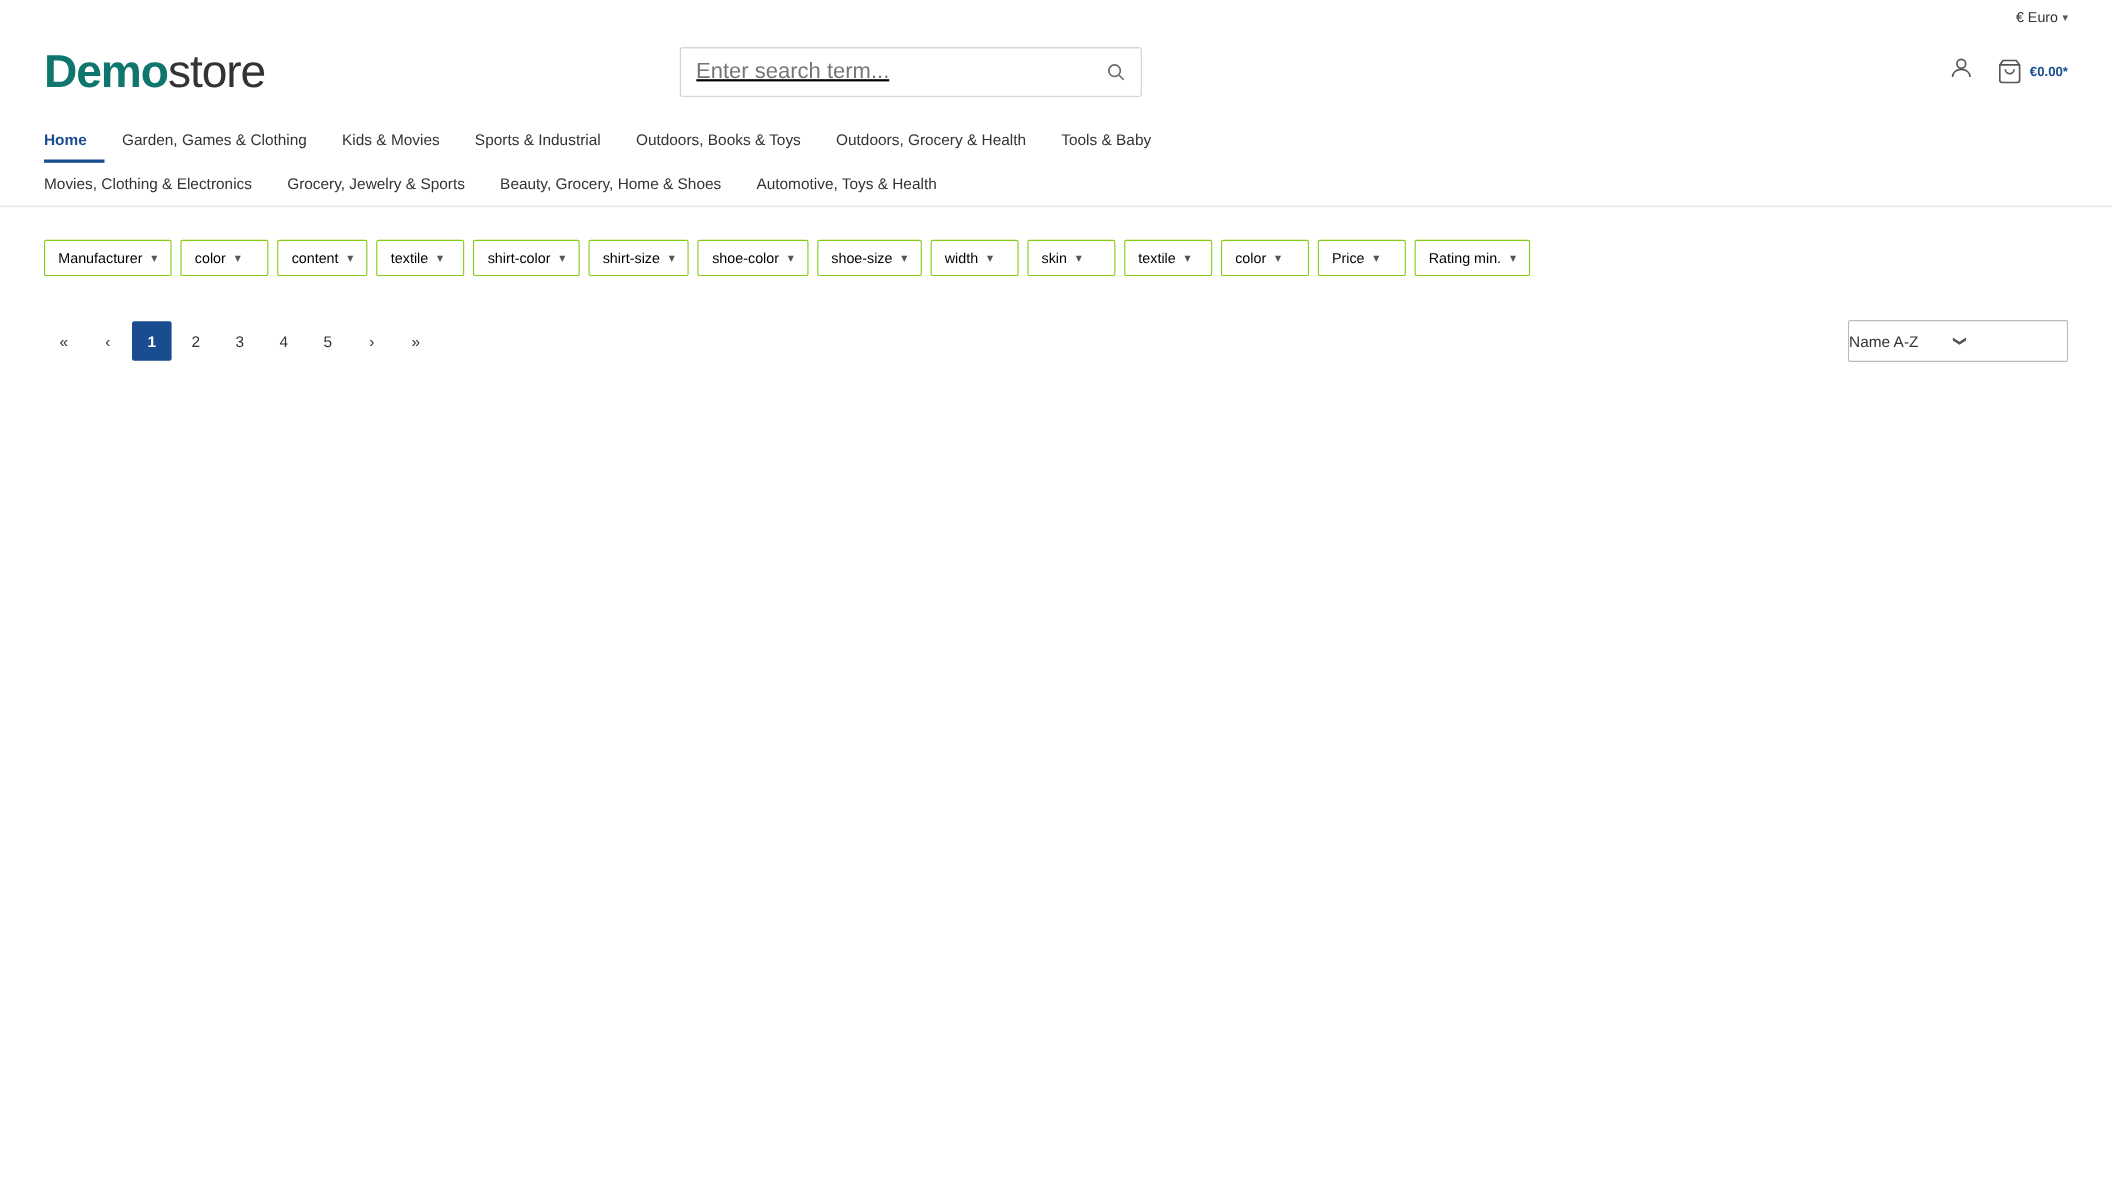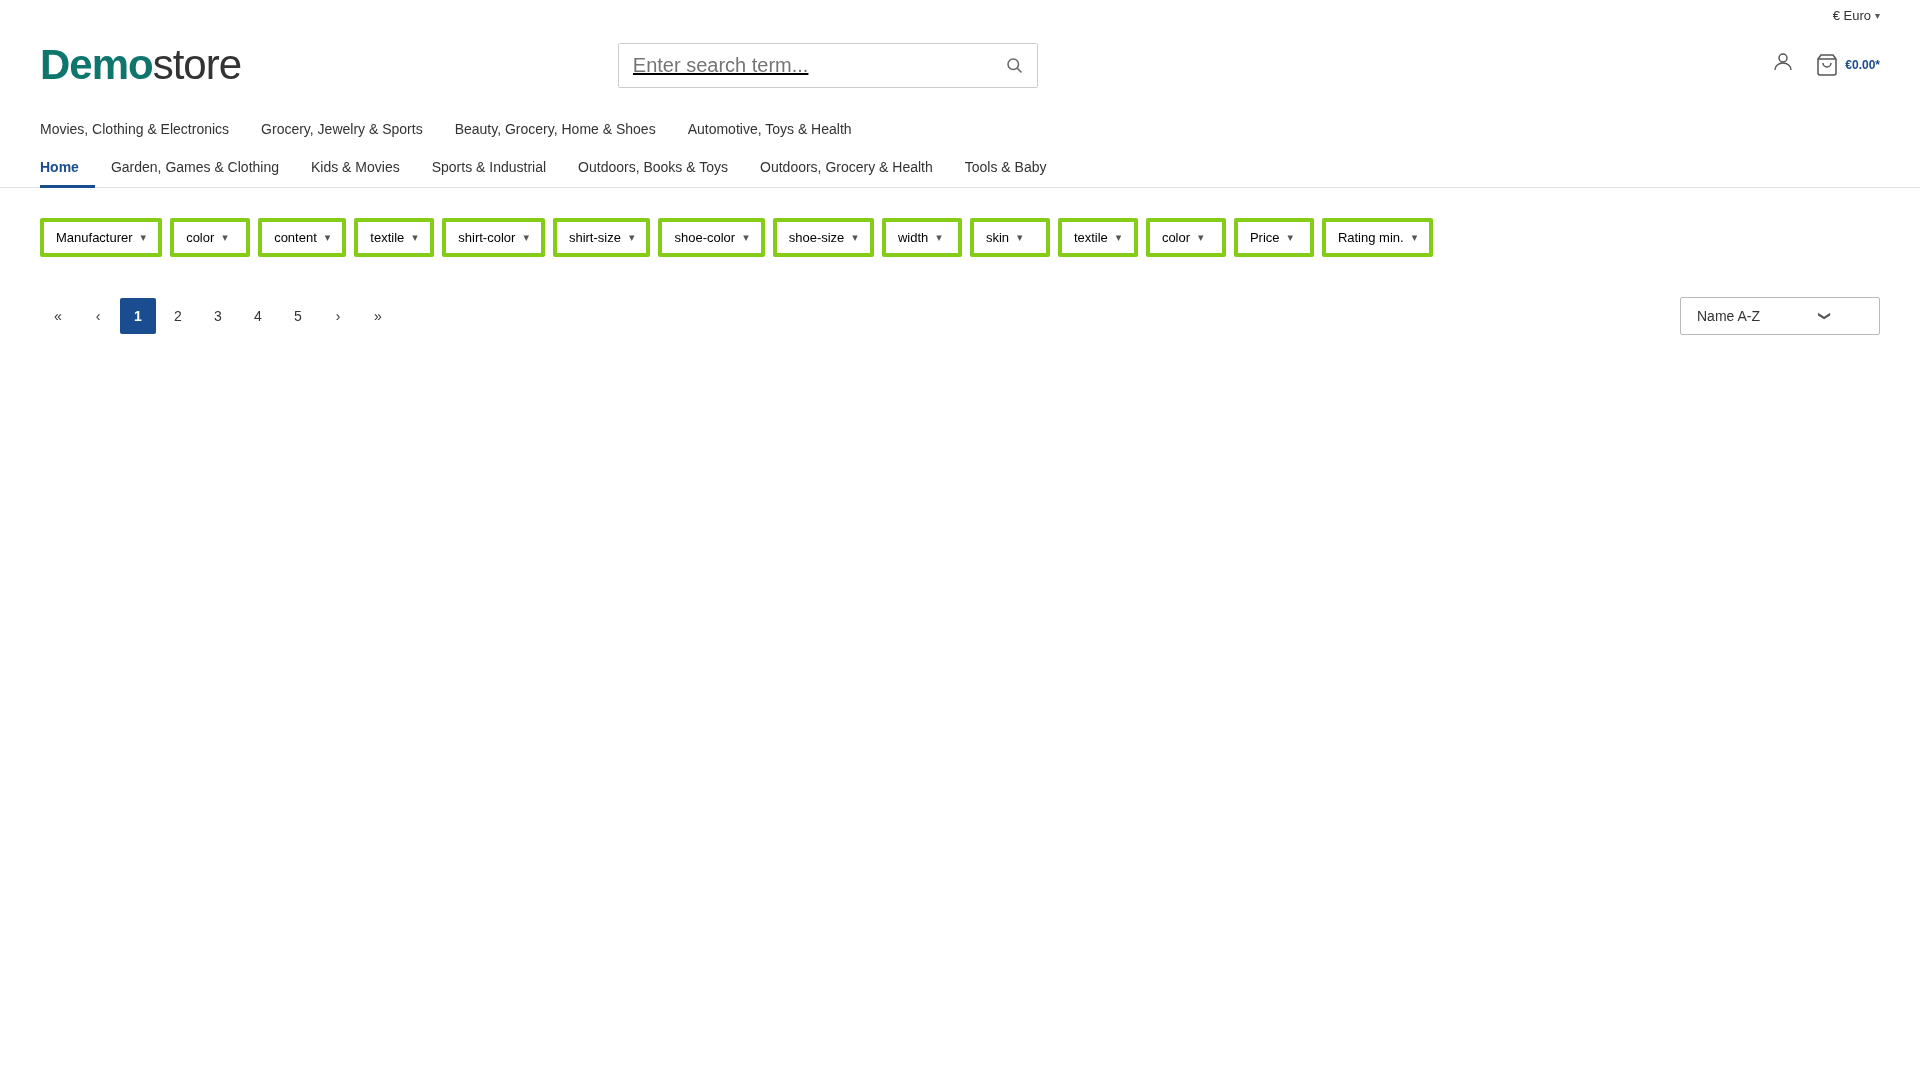--- a/index.html
+++ b/index.html
@@ -134,21 +134,21 @@
     
     .filters-area {
       padding: 30px 40px 10px 40px;
       display: flex;
       flex-wrap: wrap;
       gap: 8px;
     }
     .filter-dropdown {
       display: flex;
       align-items: center;
-      border: 4px solid #84cc16;
+      border: 1px solid #84cc16;
       border-radius: 2px;
       padding: 8px 12px;
       background: #fff;
       cursor: pointer;
       font-size: 13px;
       gap: 8px;
       min-width: 80px;
     }
     .filter-dropdown .chevron {
       font-size: 11px;
@@ -183,25 +183,25 @@
     .page-btn.active {
       background: #1a4d8f;
       color: #fff;
       font-weight: bold;
     }
     .sort-dropdown {
       display: flex;
       align-items: center;
       border: 1px solid #bbb;
       border-radius: 2px;
-      padding: 10px 16px;
+      padding: 10px 0;
       background: #fff;
       cursor: pointer;
       font-size: 14px;
-      gap: 60px;
+      gap: 33px;
       min-width: 200px;
     }
     .sort-dropdown .chevron {
       font-size: 12px;
       color: #555;
     }
 
     
     .search-svg {
       width: 18px;
@@ -262,36 +262,36 @@
         <path d="M6 2L3 6v14a2 2 0 002 2h14a2 2 0 002-2V6l-3-4z"></path>
         <line x1="3" y1="6" x2="21" y2="6"></line>
         <path d="M16 10a4 4 0 01-8 0"></path>
       </svg>
       <span class="cart-price">€0.00*</span>
     </div>
   </div>
 </div>
 
 <div class="nav-container">
-  <div class="nav-row nav-row-2">
-
-  <a href="#" class="nav-item">Movies, Clothing &amp; Electronics</a>
-      <a href="#" class="nav-item">Grocery, Jewelry &amp; Sports</a>
-      <a href="#" class="nav-item">Beauty, Grocery, Home &amp; Shoes</a>
-      <a href="#" class="nav-item">Automotive, Toys &amp; Health</a>
-    </div>
   <div class="nav-row">
 
   <a href="#" class="nav-item active">Home</a>
       <a href="#" class="nav-item">Garden, Games &amp; Clothing</a>
       <a href="#" class="nav-item">Kids &amp; Movies</a>
       <a href="#" class="nav-item">Sports &amp; Industrial</a>
       <a href="#" class="nav-item">Outdoors, Books &amp; Toys</a>
       <a href="#" class="nav-item">Outdoors, Grocery &amp; Health</a>
       <a href="#" class="nav-item">Tools &amp; Baby</a>
+    </div>
+  <div class="nav-row nav-row-2">
+
+  <a href="#" class="nav-item">Movies, Clothing &amp; Electronics</a>
+      <a href="#" class="nav-item">Grocery, Jewelry &amp; Sports</a>
+      <a href="#" class="nav-item">Beauty, Grocery, Home &amp; Shoes</a>
+      <a href="#" class="nav-item">Automotive, Toys &amp; Health</a>
     </div>
 </div>
 
 <div class="filters-area">
 
 <button class="filter-dropdown">
       <span>Manufacturer</span>
       <span class="chevron">▾</span>
     </button>
     <button class="filter-dropdown">

